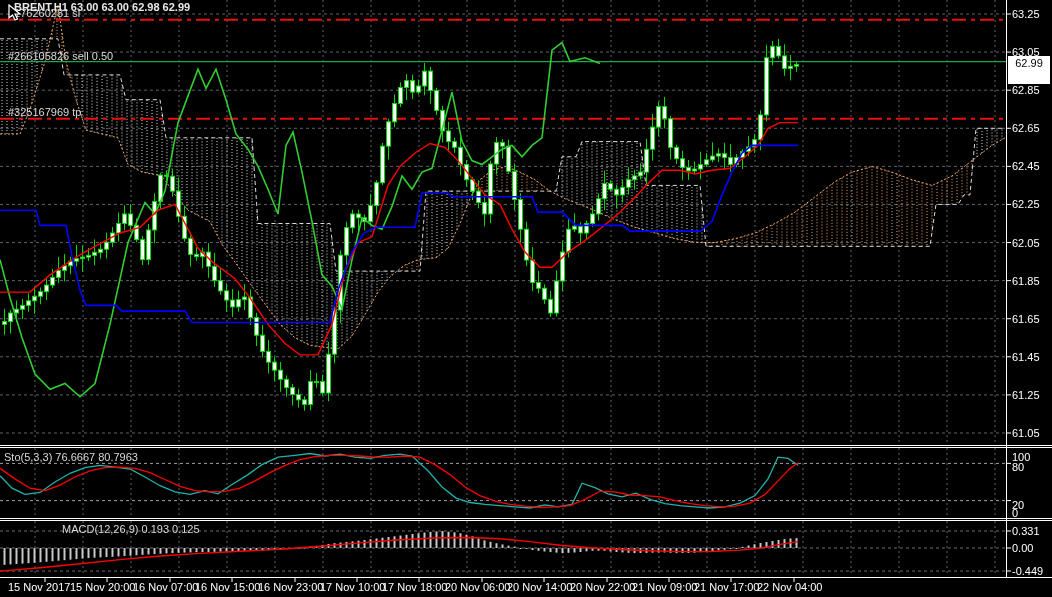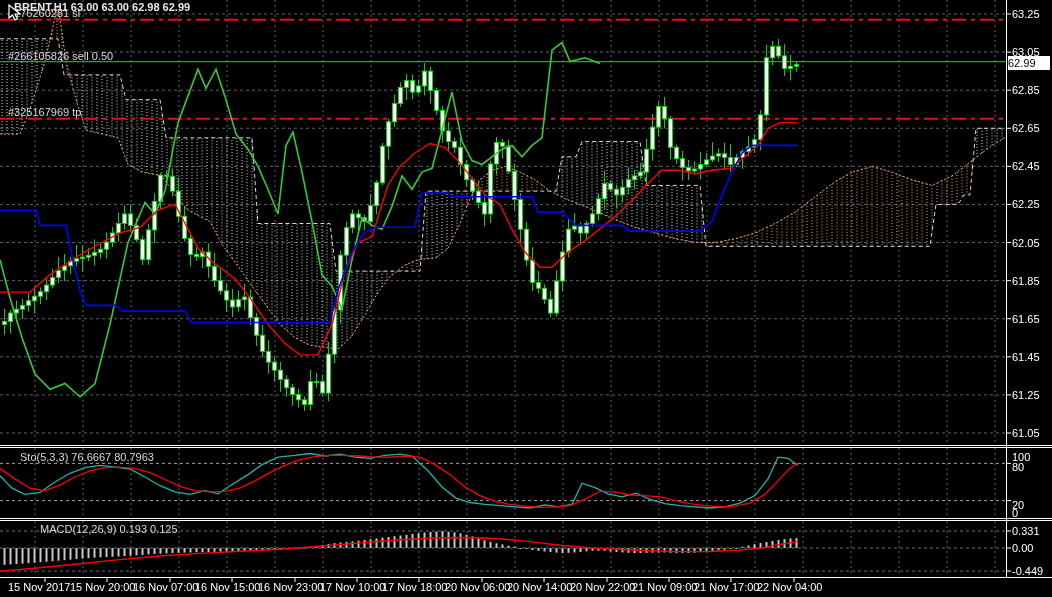--- a/index.html
+++ b/index.html
@@ -2,22 +2,22 @@
 <html><head>
 <meta charset="utf-8">
 <style>
   html,body{margin:0;padding:0;background:#000;}
   #root{position:relative;width:1052px;height:597px;background:#000;overflow:hidden;
         font-family:"Liberation Sans",sans-serif;}
   #chart-svg{position:absolute;left:0;top:0;}
   .ovl{position:absolute;color:#d9d9d9;font-size:11px;line-height:12px;white-space:nowrap;
        pointer-events:none;z-index:5;}
   .title{font-weight:bold;color:#e8e8e8;}
-  #price-badge{position:absolute;left:1008px;top:56px;width:42px;height:14px;background:#fff;
-       color:#000;font-size:11px;line-height:14px;z-index:6;}
+  #price-badge{position:absolute;left:1008px;top:56px;width:42px;height:28px;background:#fff;
+       color:#000;font-size:11px;line-height:14px;text-align:center;z-index:6;}
   #cursor{position:absolute;left:8px;top:4px;z-index:9;}
 </style>
 </head>
 <body>
 
 <div id="root">
   <svg id="chart-svg" width="1052" height="597">
       <g>
         <rect x="0" y="0" width="1052" height="597" fill="#000"></rect>
       </g>
@@ -797,21 +797,21 @@
         <line x1="731" y1="578" x2="731" y2="582" stroke="#fff" stroke-width="1"></line>
         <text x="757" y="591" fill="#ffffff" font-size="11" font-family="&quot;Liberation Sans&quot;,sans-serif">22 Nov 04:00</text>
         <line x1="794" y1="578" x2="794" y2="582" stroke="#fff" stroke-width="1"></line>
       </g>
     </svg>
 
   <div class="ovl title" style="left:14px;top:1px;">BRENT,H1 63.00 63.00 62.98 62.99</div>
   <div class="ovl" style="left:8px;top:7px;">#176260281 sl</div>
   <div class="ovl" style="left:8px;top:50px;">#266105826 sell 0.50</div>
   <div class="ovl" style="left:8px;top:106px;">#325167969 tp</div>
-  <div class="ovl" style="left:20px;top:451px;">Sto(5,3,3) 76.6667 80.7963</div>
-  <div class="ovl" style="left:0;top:523px;padding-left:40px;">MACD(12,26,9) 0.193 0.125</div>
+  <div class="ovl" style="left:4px;top:451px;">Sto(5,3,3) 76.6667 80.7963</div>
+  <div class="ovl" style="left:22px;top:523px;padding-left:40px;">MACD(12,26,9) 0.193 0.125</div>
 
   <div id="price-badge">62.99</div>
 
   <svg id="cursor" width="14" height="18">
     <polygon points="1,1 1,14 4.5,11 7,16 9.5,15 7,10 12,10" fill="#000" stroke="#fff" stroke-width="1.2"></polygon>
   </svg>
 </div>
 
 </body></html>

